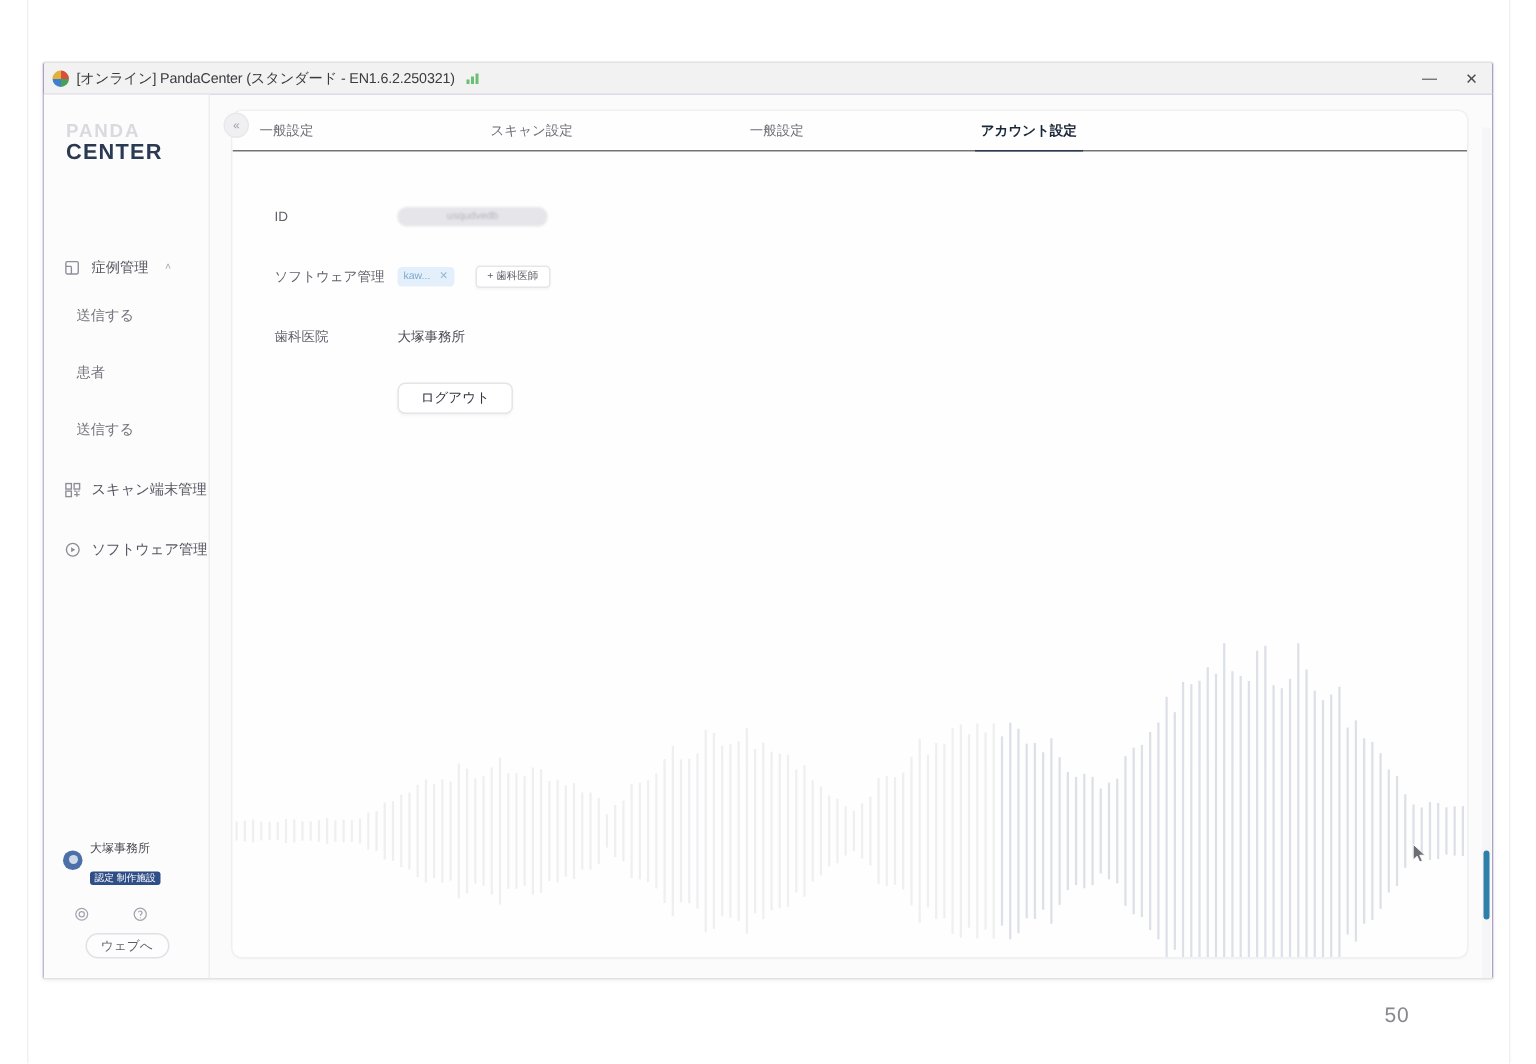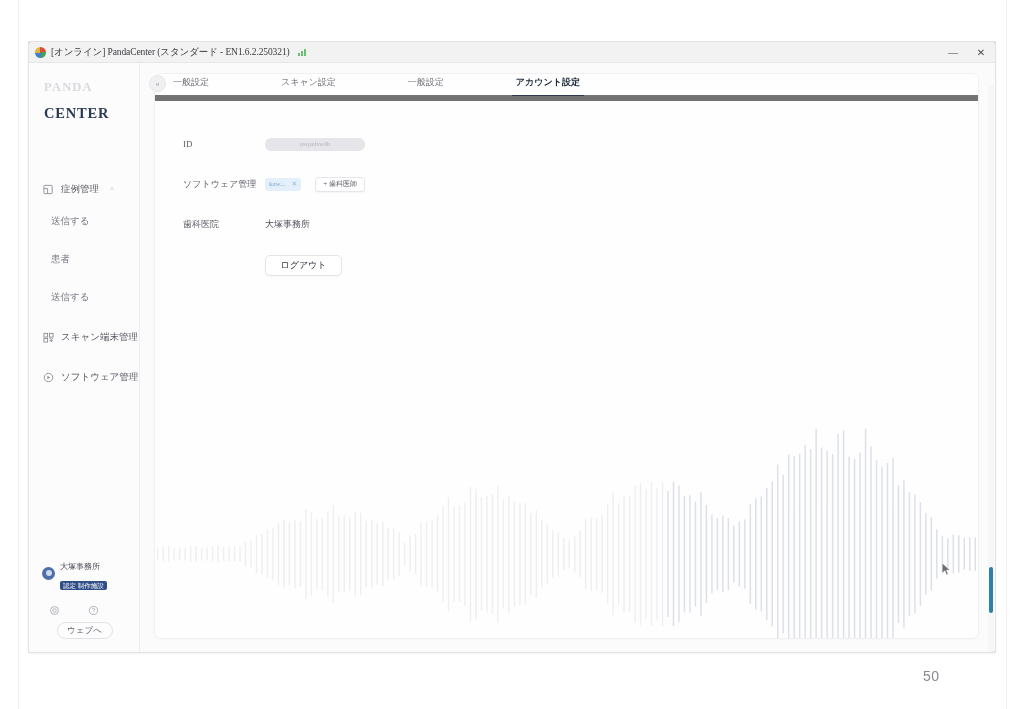--- a/index.html
+++ b/index.html
@@ -25,21 +25,20 @@
     position: absolute;
     left: 28px;
     top: 41px;
     width: 968px;
     height: 612px;
     background: #4c1d95;
     border: 1px solid #e2e2e4;
     border-radius: 2px;
     overflow: hidden;
     box-shadow: 0 1px 3px rgba(0,0,0,0.05);
-    font-family: Liberation Serif, serif;
   }
 
   
   #title-bar {
     position: relative;
     height: 21px;
     background: #f2f2f3;
     border-bottom: 1px solid #e6e6e8;
     display: flex;
     align-items: center;
@@ -108,21 +107,21 @@
     font-size: 12.5px;
     font-weight: 700;
     color: #d9dade;
     letter-spacing: 1.2px;
   }
   #brand-bottom {
     font-size: 14.5px;
     font-weight: 700;
     color: #2b3a52;
     letter-spacing: 0.8px;
-    margin-top: 12px;
+    margin-top: 1px;
   }
   #collapse-btn {
     position: absolute;
     left: 120px; top: 12px;
     width: 17px; height: 17px;
     border-radius: 50%;
     background: #f0f0f3;
     border: 1px solid #e8e8ec;
     display: flex; align-items: center; justify-content: center;
     font-size: 8px;
@@ -238,25 +237,26 @@
     border: 1px solid #f0f0f3;
     border-radius: 7px;
     box-shadow: 0 1px 2px rgba(0,0,0,0.02);
     overflow: hidden;
   }
 
   
   #tabs {
     position: relative;
     height: 27px;
-    border-bottom: 6px solid #737373;
+    border-bottom: 1px solid #737373;
     display: flex;
     align-items: flex-end;
     padding-left: 18px;
     background: #fefefe;
+    gap: 46px;
   }
   .tab {
     position: relative;
     font-size: 9px;
     color: #6c6c76;
     padding: 0 0 6px 0;
     margin-right: 72px;
     cursor: pointer;
     white-space: nowrap;
   }

